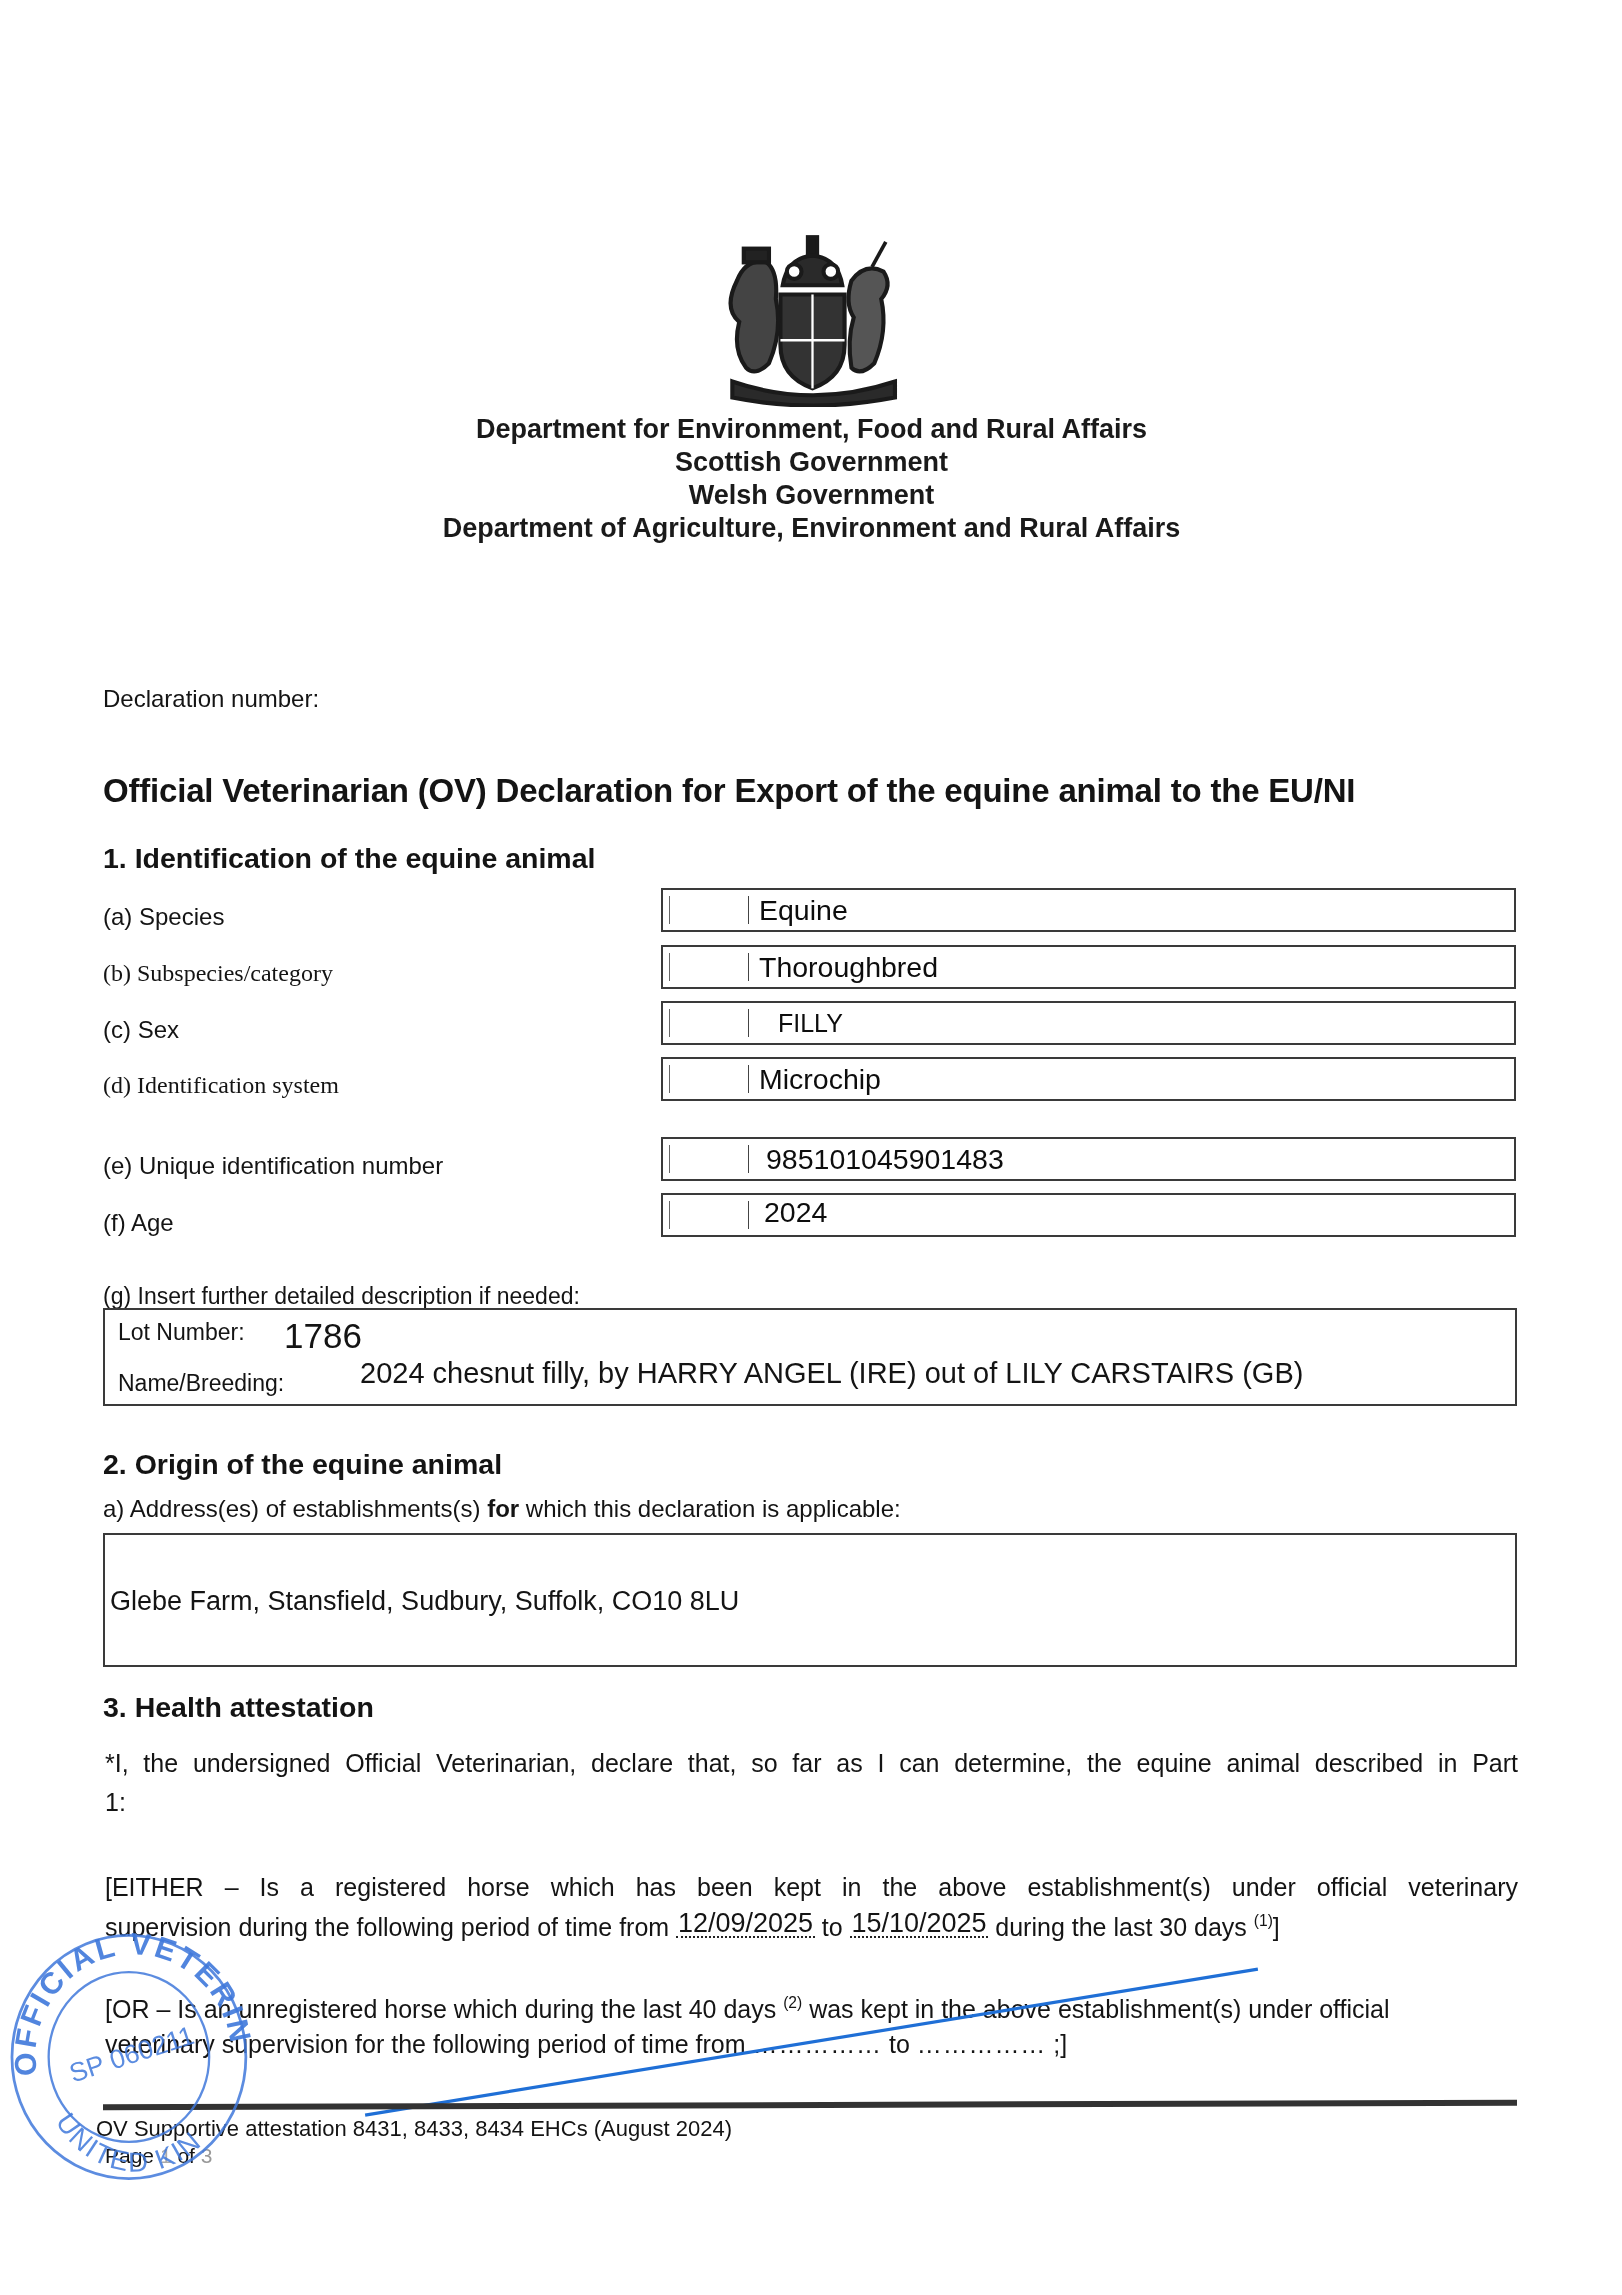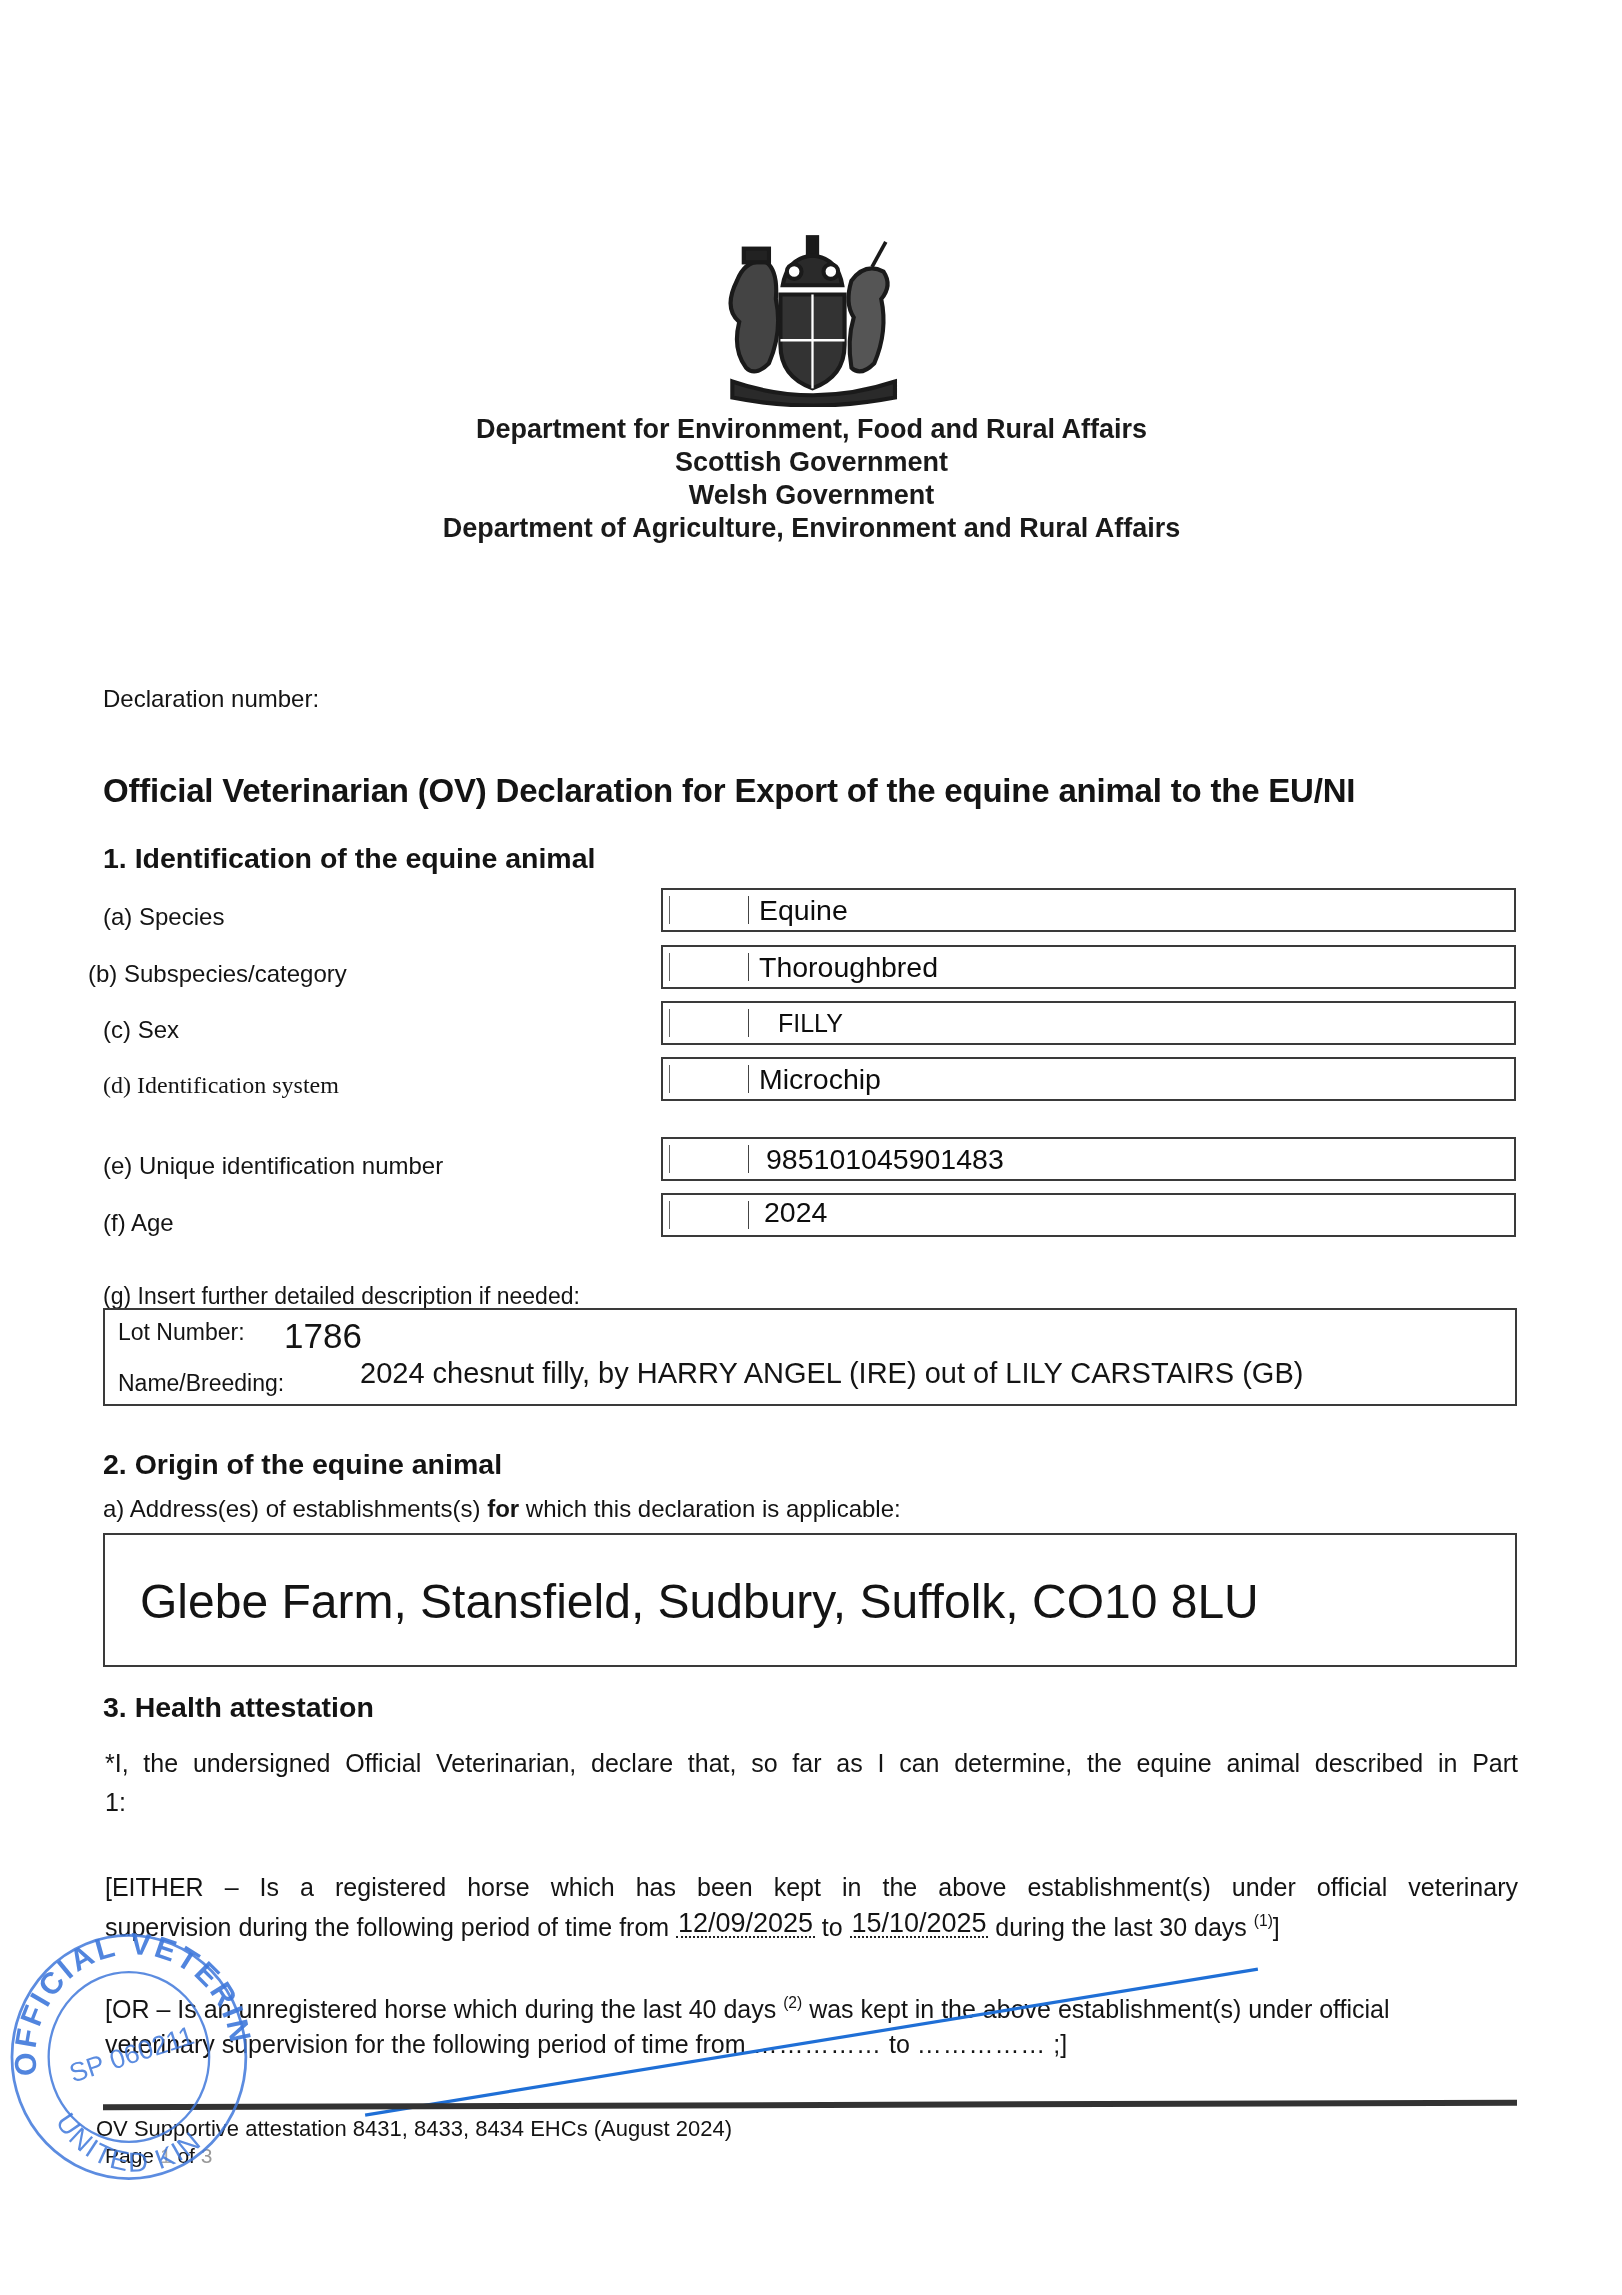--- a/index.html
+++ b/index.html
@@ -97,21 +97,21 @@
 
   <div class="abs sec" style="left:103px; top:842px;">1. Identification of the equine animal</div>
 
   <div class="abs label" style="left:103px; top:902px;">(a) Species</div>
   <div class="field-box" style="top:888px; height:44px;">
     <span class="tick1"></span>
     <span class="tick2"></span>
     <span class="val">Equine</span>
   </div>
 
-  <div class="abs label" style="left:88px; top:959px;">(b) Subspecies/category</div>
+  <div class="abs label" style="left:103px; top:959px;font-family:Liberation Serif, serif;">(b) Subspecies/category</div>
   <div class="field-box" style="top:945px; height:44px;">
     <span class="tick1"></span>
     <span class="tick2"></span>
     <span class="val">Thoroughbred</span>
   </div>
 
   <div class="abs label" style="left:103px; top:1015px;">(c) Sex</div>
   <div class="field-box" style="top:1001px; height:44px;">
     <span class="tick1"></span>
     <span class="tick2"></span>
@@ -145,21 +145,21 @@
     <span class="abs" style="left:179px; top:5.5px; font-size:35px;">1786</span>
     <span class="abs" style="left:13px; top:60px; font-size:23px;">Name/Breeding:</span>
     <span class="abs" style="left:255px; top:47px; font-size:29px;">2024 chesnut filly, by HARRY ANGEL (IRE) out of LILY CARSTAIRS (GB)</span>
   </div>
 
   <div class="abs sec" style="left:103px; top:1448px;">2. Origin of the equine animal</div>
   <div class="abs label" style="left:103px; top:1494px;">
     <span>a) Address(es) of establishments(s) </span><b>for</b><span> which this declaration is applicable:</span>
   </div>
   <div class="big-box" style="top:1533px; height:134px;">
-    <span class="abs" style="left:35px; top:46px; font-size:48px; line-height:41px;">Glebe Farm, Stansfield, Sudbury, Suffolk, CO10 8LU</span>
+    <span class="abs" style="left:5px; top:46px; font-size:27px; line-height:41px;">Glebe Farm, Stansfield, Sudbury, Suffolk, CO10 8LU</span>
   </div>
 
   <div class="abs sec" style="left:103px; top:1691px;">3. Health attestation</div>
 
   <div class="justify-line" style="top:1749px;">*I, the undersigned Official Veterinarian, declare that, so far as I can determine, the equine animal described in Part</div>
   <div class="abs para" style="left:105px; top:1788px;">1:</div>
 
   <div class="justify-line" style="top:1873px;">[EITHER – Is a registered horse which has been kept in the above establishment(s) under official veterinary</div>
   <div class="abs para" style="left:105px; top:1910px;">
     <span>supervision during the following period of time from </span><span class="date-fill">12/09/2025</span><span> to </span><span class="date-fill">15/10/2025</span><span> during the last 30 days </span><sup>(1)</sup><span>]</span>

